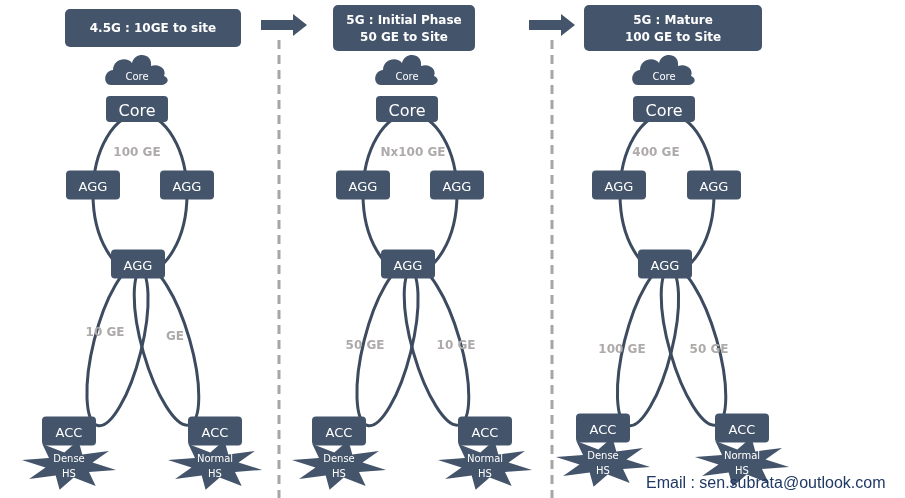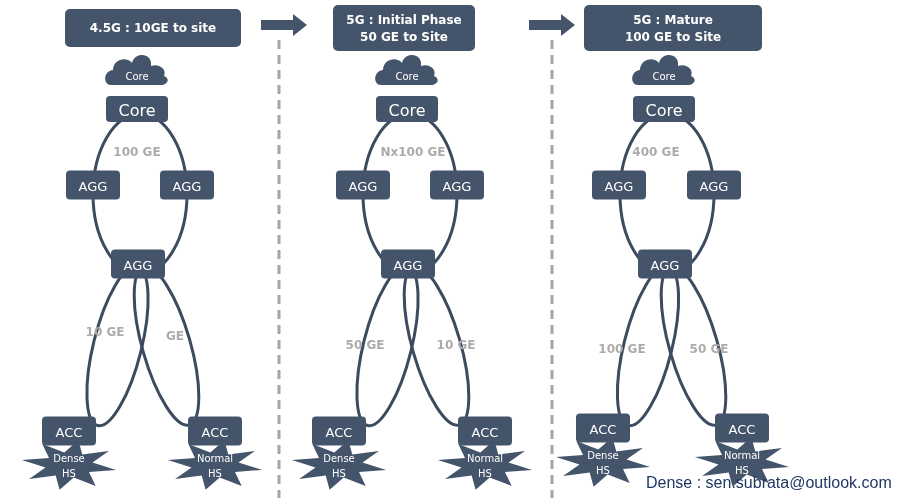--- a/index.html
+++ b/index.html
@@ -183,13 +183,13 @@
         <rect x="576" y="413.5" width="54" height="29" rx="4" class="node"></rect>
         <text x="603" y="429" class="ntext" font-size="13">ACC</text>
       </g>
       <g>
         <rect x="715" y="413.5" width="54" height="29" rx="4" class="node"></rect>
         <text x="742" y="429" class="ntext" font-size="13">ACC</text>
       </g>
     </g>
   </svg>
 
-<div id="email">Dense : sen.subrata@outlook.com</div>
+<div id="email">Email : sen.subrata@outlook.com</div>
 
 </body></html>

